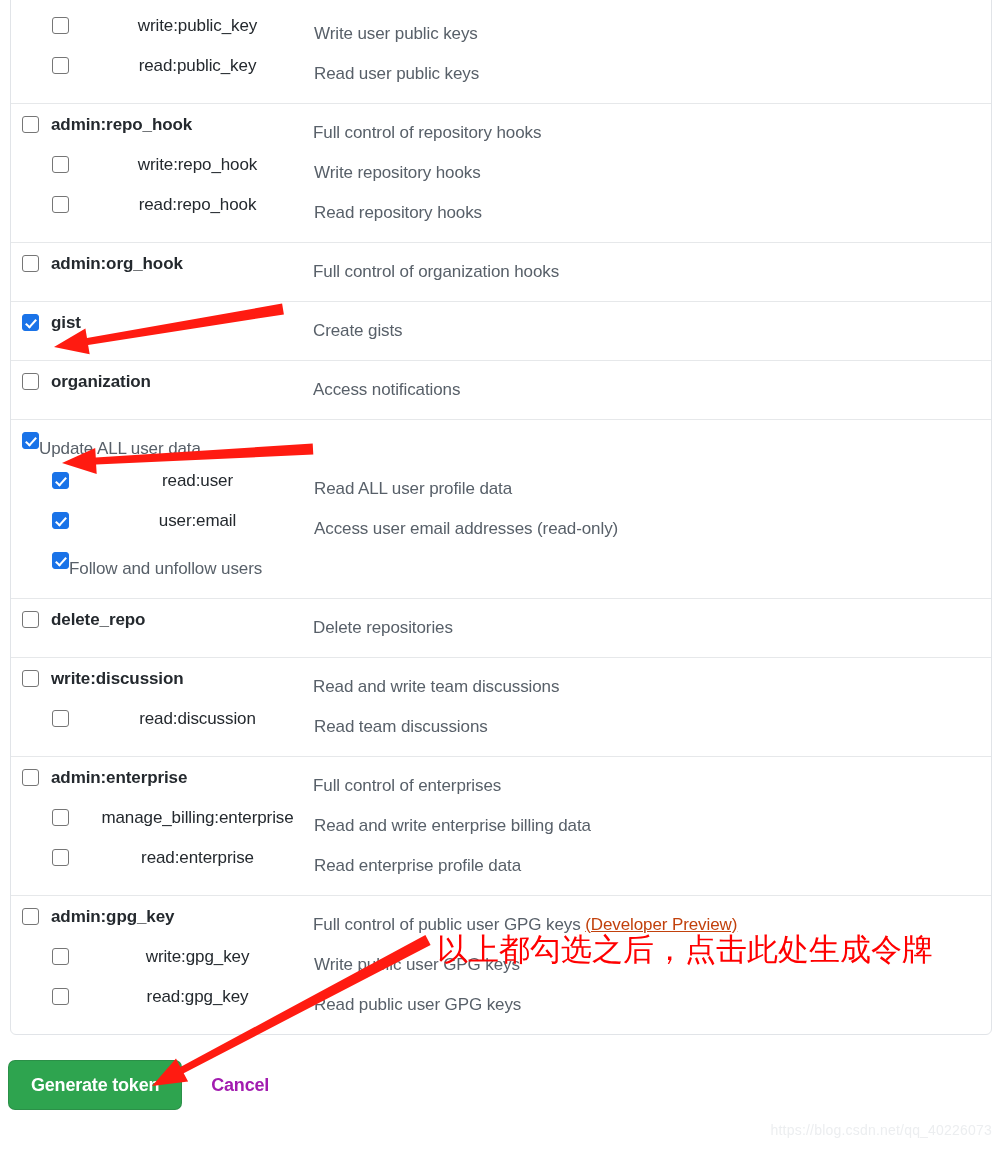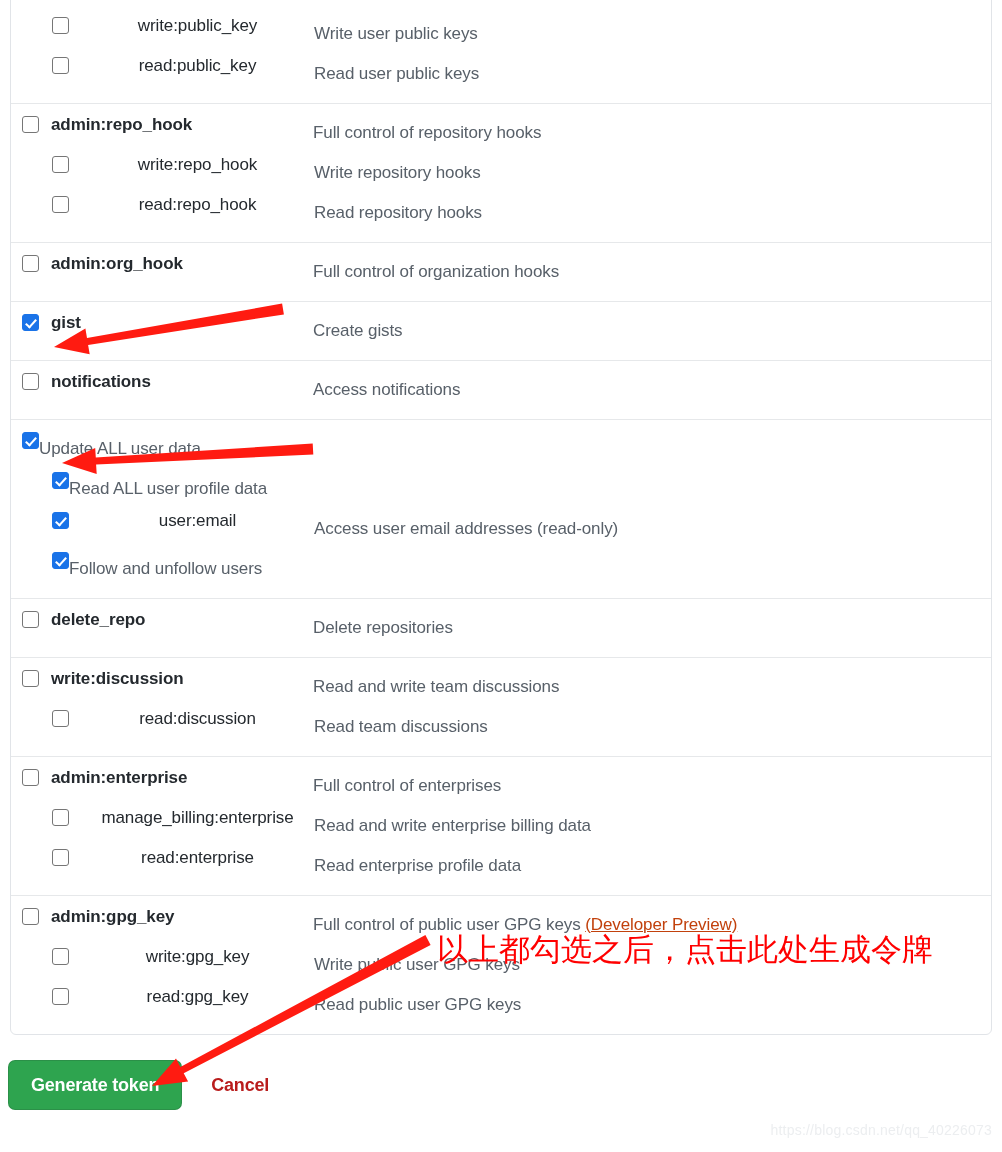--- a/index.html
+++ b/index.html
@@ -117,21 +117,21 @@
     font-size: 18px;
     font-weight: bold;
     padding: 0 22px;
     height: 50px;
     line-height: 48px;
     letter-spacing: -0.2px;
     cursor: pointer;
   }
   #cancel-link {
     margin-left: 29px;
-    color: #b91c1c;
+    color: #a21caf;
     font-size: 18px;
     font-weight: bold;
     text-decoration: none;
     letter-spacing: -0.2px;
     cursor: pointer;
   }
 
   
   #annotations {
     position: absolute;
@@ -203,31 +203,32 @@
     <div class="scope-group">
       <div class="scope-row parent">
         <span class="cb checked"></span>
         <span class="scope-name">gist</span>
         <span class="scope-desc"><span>Create gists</span></span>
       </div>
     </div>
     <div class="scope-group">
       <div class="scope-row parent">
         <span class="cb"></span>
-        <span class="scope-name">notifications</span>
+        <span class="scope-name">organization</span>
         <span class="scope-desc"><span>Access notifications</span></span>
       </div>
     </div>
     <div class="scope-group">
       <div class="scope-row parent">
         <span class="cb checked"></span>
         <span class="scope-desc"><span>Update ALL user data</span></span>
       </div>
       <div class="scope-row child">
         <span class="cb checked"></span>
+        <span class="scope-name">read:user</span>
         <span class="scope-desc"><span>Read ALL user profile data</span></span>
       </div>
       <div class="scope-row child">
         <span class="cb checked"></span>
         <span class="scope-name">user:email</span>
         <span class="scope-desc"><span>Access user email addresses (read-only)</span></span>
       </div>
       <div class="scope-row child">
         <span class="cb checked"></span>
         <span class="scope-desc"><span>Follow and unfollow users</span></span>

